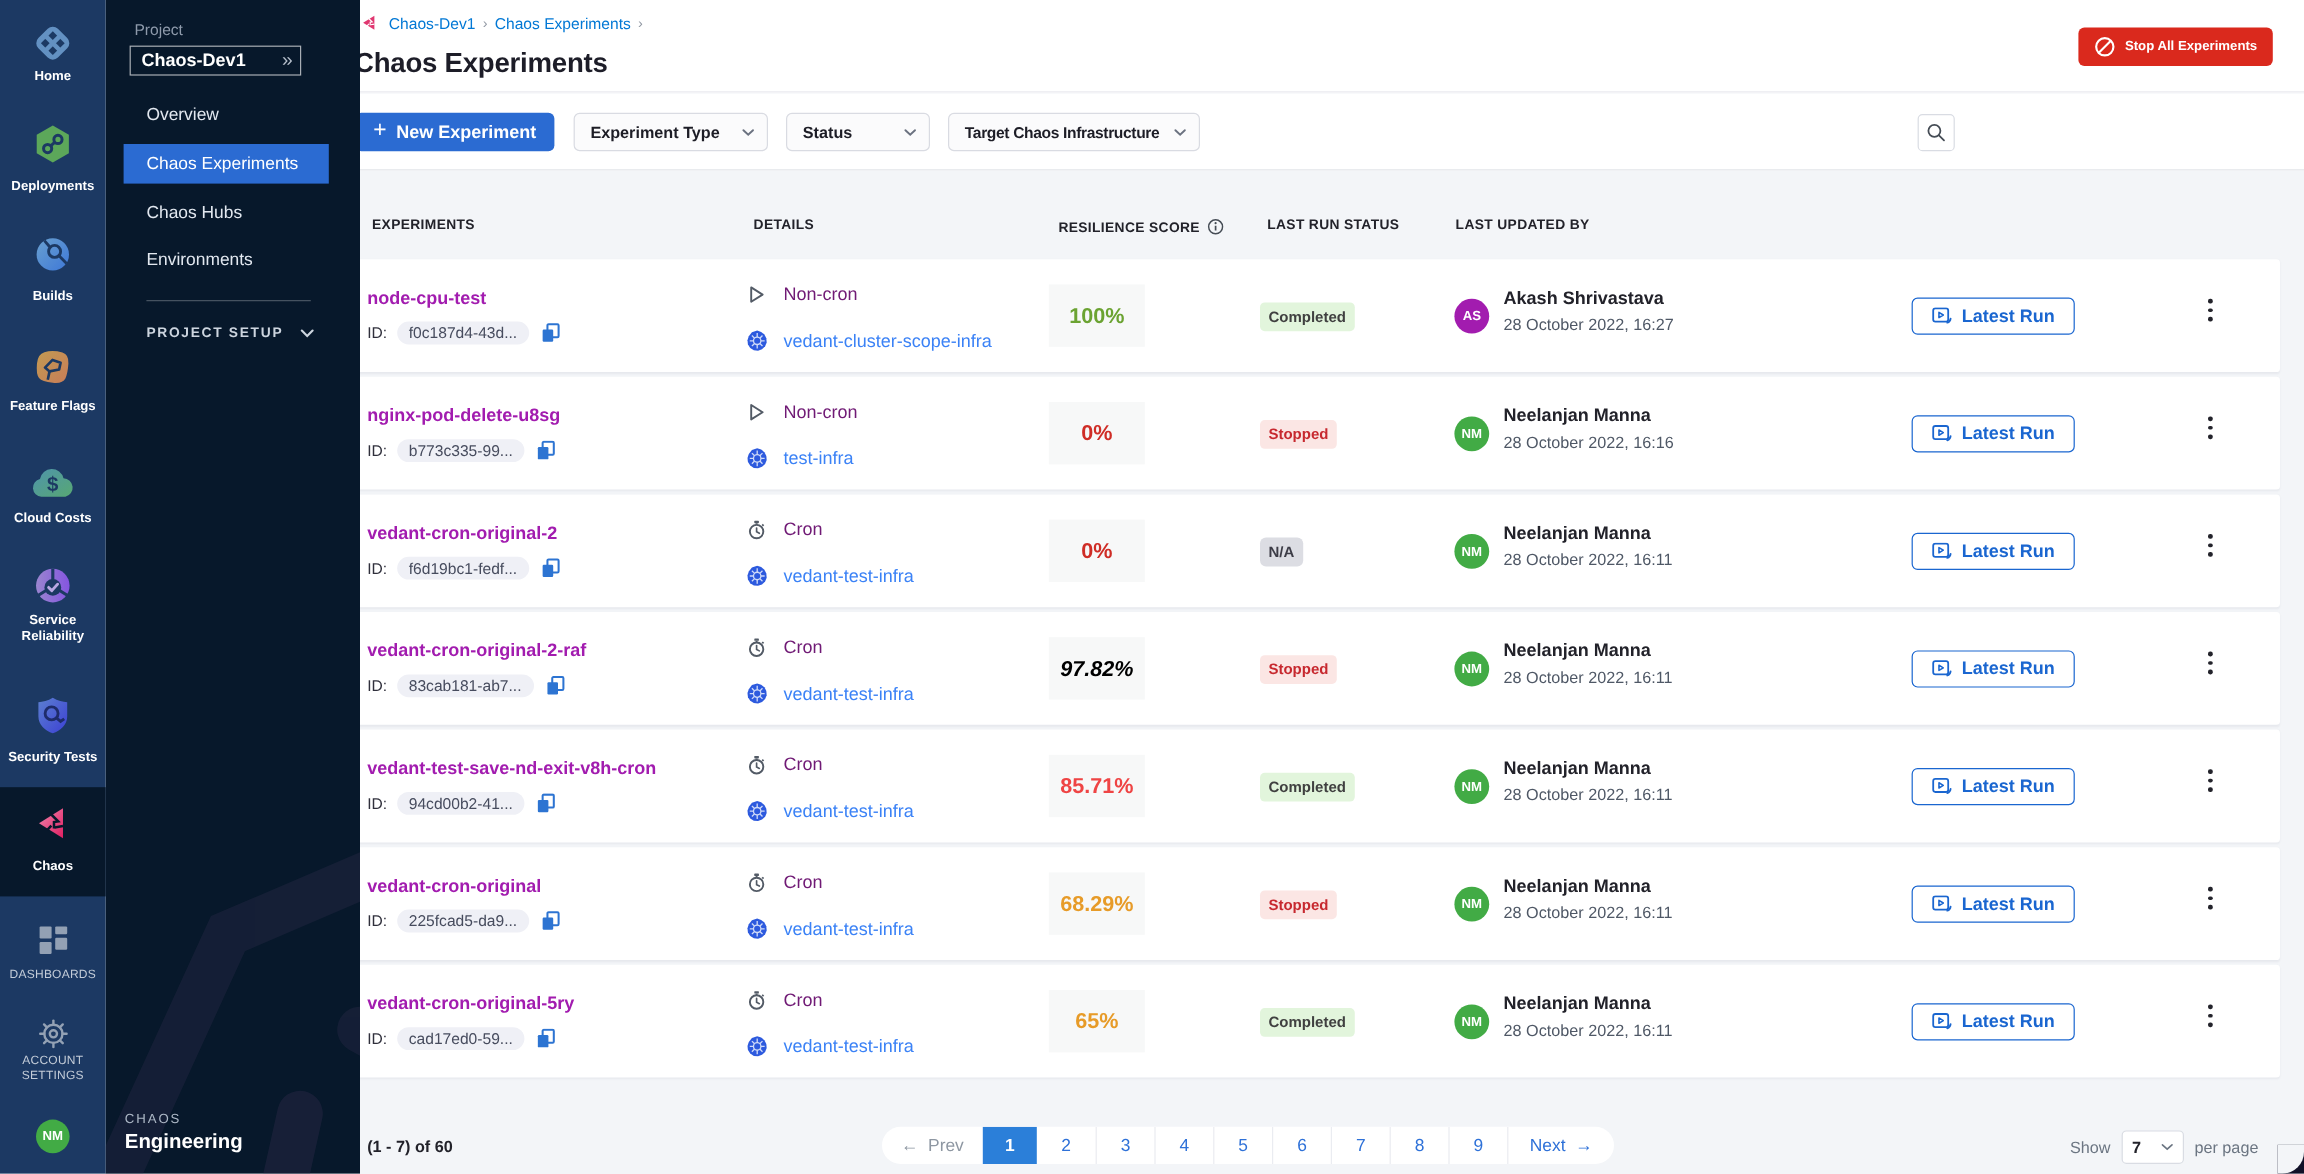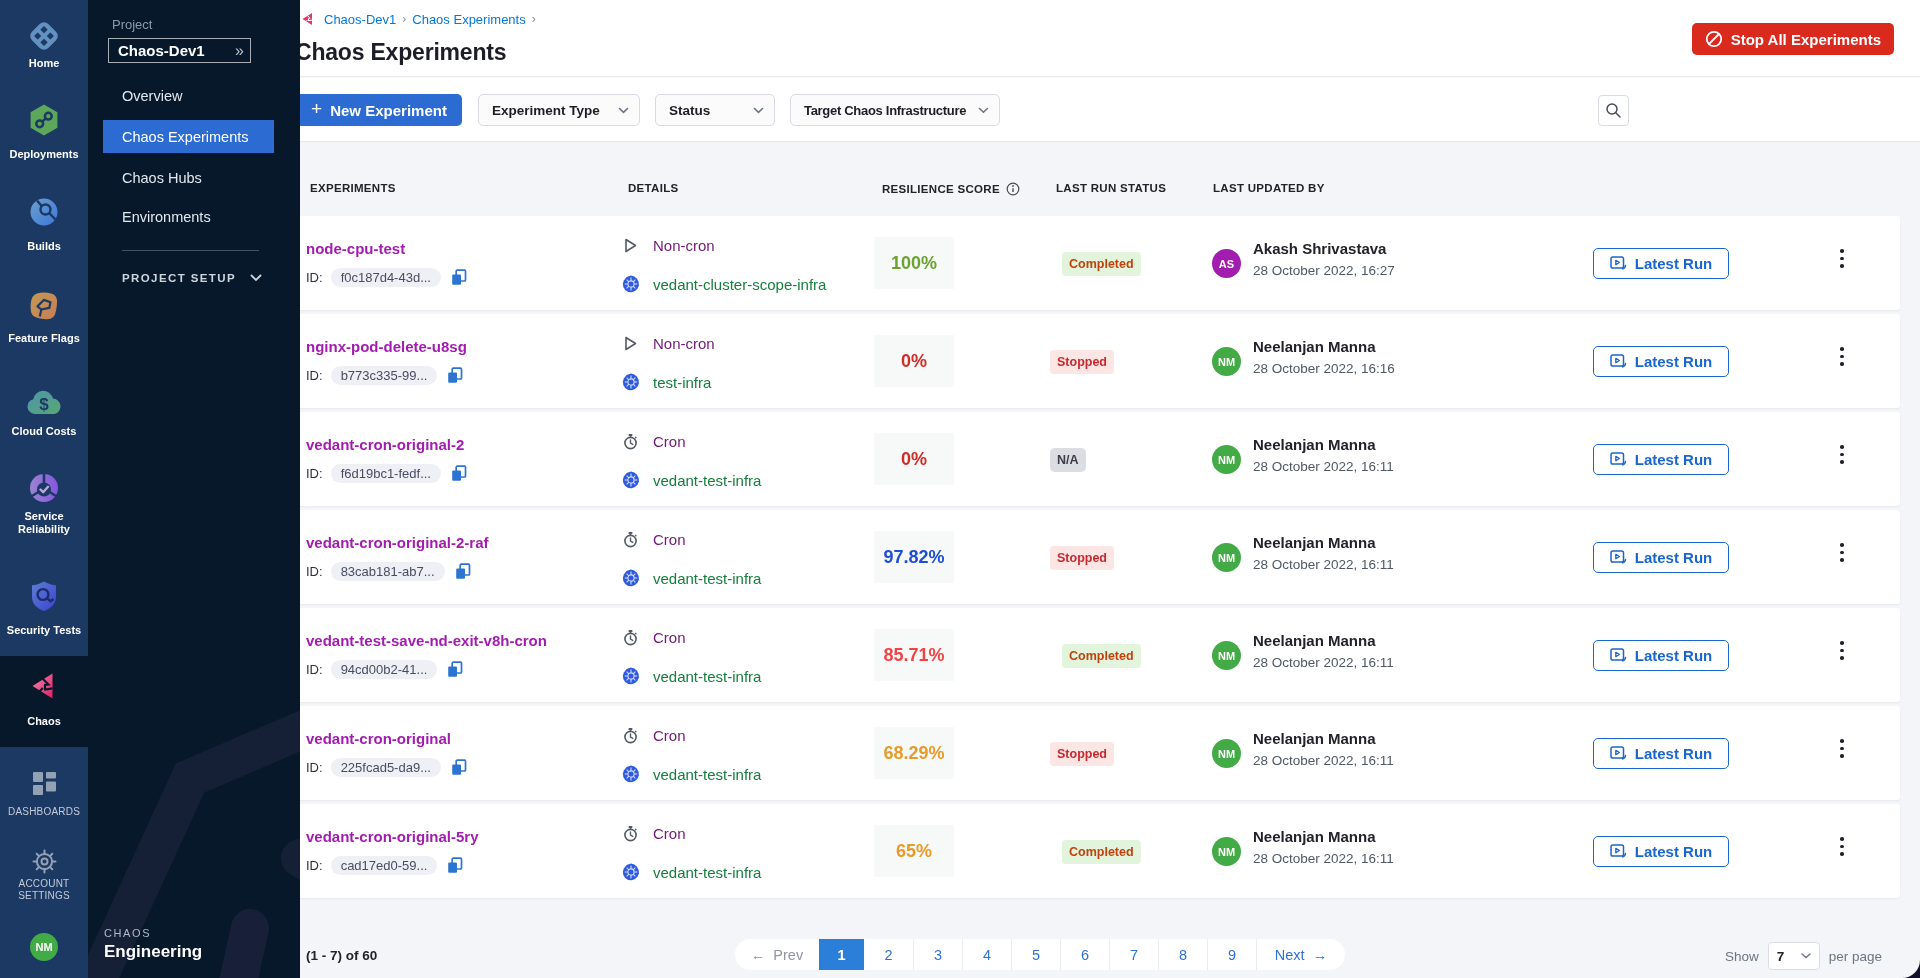--- a/index.html
+++ b/index.html
@@ -19,39 +19,39 @@
 .nav-div { position:absolute; left:34px; top:250px; width:137px; border-top:1px solid rgba(255,255,255,0.25); }
 .proj-setup { position:absolute; left:34px; top:272px; color:#cdd5df; font-size:11.5px; font-weight:bold; letter-spacing:1.4px; display:flex; align-items:center; }
 .sn-bottom { position:absolute; left:16px; bottom:16px; }
 .sn-bottom .t1 { color:#aeb9c7; font-size:11px; letter-spacing:1.6px; }
 .sn-bottom .t2 { color:#fff; font-size:17px; font-weight:bold; margin-top:3px;}
 .main { position:absolute; left:274px; top:0; width:1646px; height:978px; background:#f3f5f8; }
 .hdr { position:absolute; left:0; top:0; width:1646px; height:77px; background:#fff; border-bottom:1px solid #ebecf0; }
 .crumbs { position:absolute; left:26px; top:11px; font-size:13px; color:#0278d5; display:flex; align-items:center; gap:6px;}
 .crumbs .sep { color:#9299a4; font-size:12px; }
 .title { position:absolute; left:21px; top:39px; font-size:23px; font-weight:bold; color:#1d1d28; letter-spacing:-0.2px; }
-.stopbtn { position:absolute; right:26px; top:23px; height:32px; background:#da291d; border-radius:5px; color:#fff; font-weight:bold; font-size:15px; display:flex; align-items:center; padding:0 13px; gap:8px; }
+.stopbtn { position:absolute; right:26px; top:23px; height:32px; background:#da291d; border-radius:5px; color:#fff; font-weight:bold; font-size:11px; display:flex; align-items:center; padding:0 13px; gap:8px; }
 .toolbar { position:absolute; left:0; top:78px; width:1646px; height:64px; background:#fff; border-bottom:1px solid #e4e6ea; }
 .btn-new { position:absolute; left:22px; top:16px; width:166px; height:32px; background:#2b6bd2; border-radius:5px; color:#fff; font-weight:bold; font-size:15px; display:flex; align-items:center; justify-content:center; gap:8px; }
 .btn-new .plus { font-size:19px; font-weight:normal; margin-top:-2px;}
 .dd { position:absolute; top:16px; height:32px; border:1px solid #d9dbe2; border-radius:5px; background:#fbfbfc; display:flex; align-items:center; justify-content:space-between; font-size:13.5px; font-weight:bold; color:#1d1d26; padding:0 10px 0 13px; white-space:nowrap; }
 .searchbtn { position:absolute; left:1324px; top:17px; width:31px; height:31px; border:1px solid #d9dce3; border-radius:4px; background:#fff; display:flex; align-items:center; justify-content:center; }
 .datebtn { position:absolute; left:1371px; top:16px; width:249px; height:33px; border:1.5px solid #0b63d8; border-radius:5px; background:#fff; color:#0b63d8; font-weight:bold; font-size:15px; display:flex; align-items:center; justify-content:center; gap:9px;}
 .content { position:absolute; left:0; top:142px; width:1646px; height:836px; }
 .colhead { position:absolute; top:40px; font-size:11.5px; font-weight:bold; color:#22222a; letter-spacing:0.3px; }
 .row { position:absolute; left:18px; width:1608px; height:94px; background:#fff; border-radius:3px; box-shadow:0 1px 2px rgba(40,41,61,0.06); }
 .xname { position:absolute; left:14px; top:24px; font-size:15px; font-weight:bold; color:#a21caf; }
 .xid { position:absolute; left:14px; top:52px; font-size:13px; color:#30303c; display:flex; align-items:center; }
 .idpill { background:#eff0f6; border-radius:10px; padding:2px 10px; margin-left:8px; color:#474c5e; }
 .copyic { margin-left:10px; }
 .det-top { position:absolute; left:330px; top:21px; display:flex; align-items:center; gap:14px; font-size:15px; color:#701a75;}
-.det-bot { position:absolute; left:330px; top:59px; display:flex; align-items:center; gap:13px; font-size:15px; color:#15803d;}
+.det-bot { position:absolute; left:330px; top:59px; display:flex; align-items:center; gap:13px; font-size:15px; color:#3b82f6;}
 .score { position:absolute; left:582px; top:21px; width:80px; height:52px; background:#f7f8f8; display:flex; align-items:center; justify-content:center; font-size:18px; font-weight:bold; }
 .chip { position:absolute; left:758px; top:36px; height:24px; border-radius:4px; font-size:12.5px; font-weight:bold; display:flex; align-items:center; padding:0 7px; }
-.chip.done { background:#e2f5dc; color:#c2410c;margin-left:12px; }
+.chip.done { background:#e2f5dc; color:#404040; }
 .chip.stop { background:#fbe6e4; color:#c7292f; }
 .chip.na { background:#dcdde3; color:#3c3c46; border-radius:5px;}
 .av { position:absolute; left:920px; top:33px; width:29px; height:29px; border-radius:50%; color:#fff; font-size:11px; font-weight:bold; display:flex; align-items:center; justify-content:center; }
 .uname { position:absolute; left:961px; top:24px; font-size:15px; font-weight:bold; color:#22222a;}
 .udate { position:absolute; left:961px; top:47px; font-size:13.5px; color:#4f5866;}
 .runbtn { position:absolute; left:1301px; top:32px; width:136px; height:31px; border:1.5px solid #1a66d0; border-radius:5px; color:#1a66d0; font-size:15px; font-weight:bold; display:flex; align-items:center; justify-content:center; gap:8px; background:#fff;}
 .dots { position:absolute; left:1548px; top:33px; width:4px; }
 .dots span { display:block; width:3.5px; height:3.5px; border-radius:50%; background:#23232b; margin-bottom:4px; }
 .footer-count { position:absolute; left:32px; top:806px; font-size:13.5px; font-weight:bold; color:#22222a; }
 .pager { position:absolute; left:461px; top:797px; width:610px; height:31px; background:#fff; border-radius:16px; display:flex; align-items:center; overflow:hidden; }
@@ -433,21 +433,21 @@
               <line x1="2.8" y1="9" x2="5.9" y2="9"></line>
               <line x1="12.1" y1="9" x2="15.2" y2="9"></line>
               <line x1="4.6" y1="4.6" x2="6.8" y2="6.8"></line>
               <line x1="11.2" y1="11.2" x2="13.4" y2="13.4"></line>
               <line x1="4.6" y1="13.4" x2="6.8" y2="11.2"></line>
               <line x1="11.2" y1="6.8" x2="13.4" y2="4.6"></line>
             </g>
           </svg>
           <span>vedant-test-infra</span>
         </div>
-      <div class="score" style="color:#1d4ed8;">97.82%</div>
+      <div class="score" style="color:#000000;font-style:italic;">97.82%</div>
       <div class="chip stop">Stopped</div>
       <div class="av" style="background:#42ab45;">NM</div>
       <div class="uname">Neelanjan Manna</div>
       <div class="udate">28 October 2022, 16:11</div>
       <div class="runbtn"><svg width="17" height="16" viewBox="0 0 17 16">
             <rect x="1" y="1" width="12.5" height="11" rx="1.8" fill="none" stroke="#1a66d0" stroke-width="1.5"></rect>
             <path d="M5.8 4.3 L9.4 6.5 L5.8 8.7 Z" fill="none" stroke="#1a66d0" stroke-width="1.3" stroke-linejoin="round"></path>
             <path d="M15.5 9.5 a4 4 0 0 1 -2.8 3.4" fill="none" stroke="#1a66d0" stroke-width="1.5" stroke-linecap="round"></path>
           </svg>Latest Run</div>
       <div class="dots">

